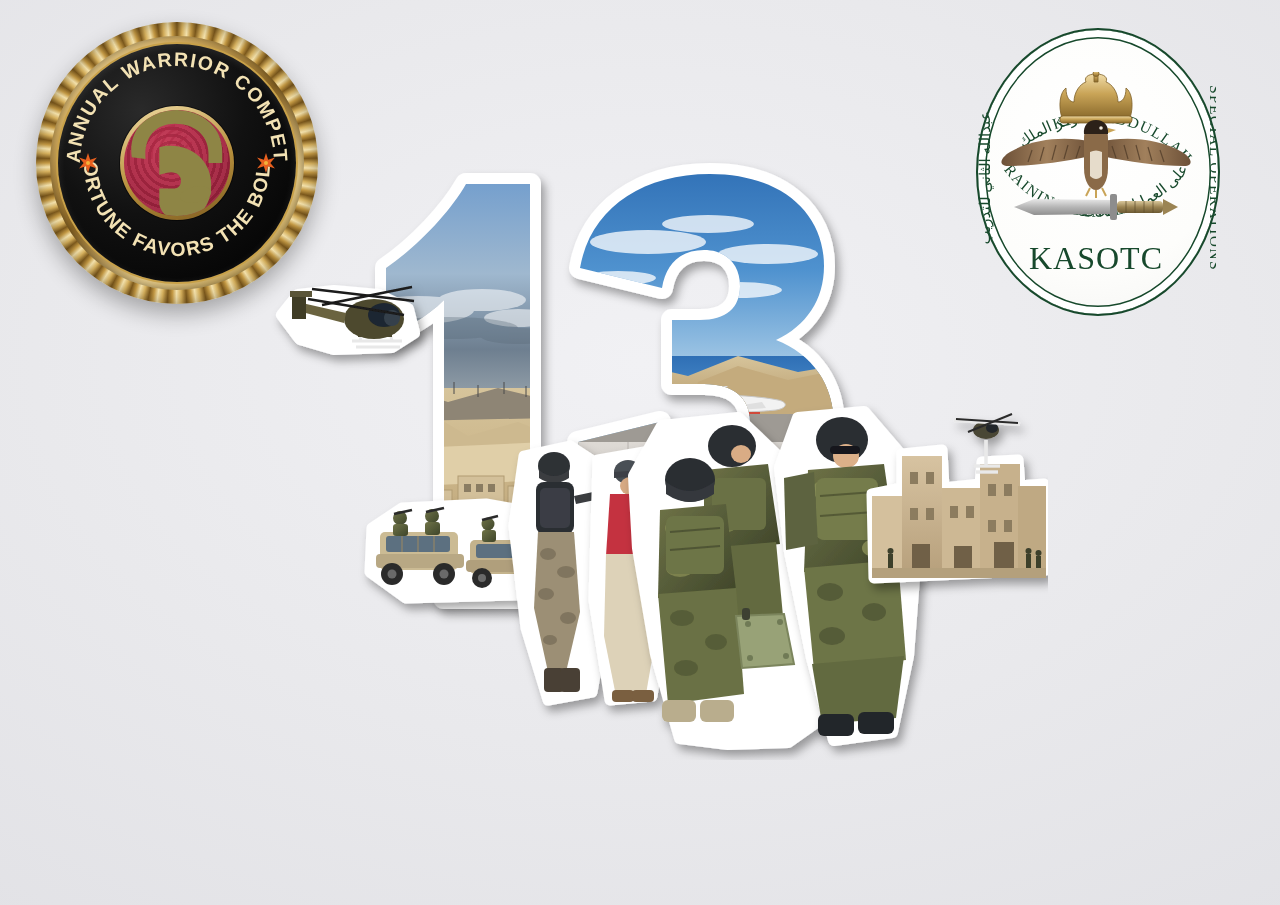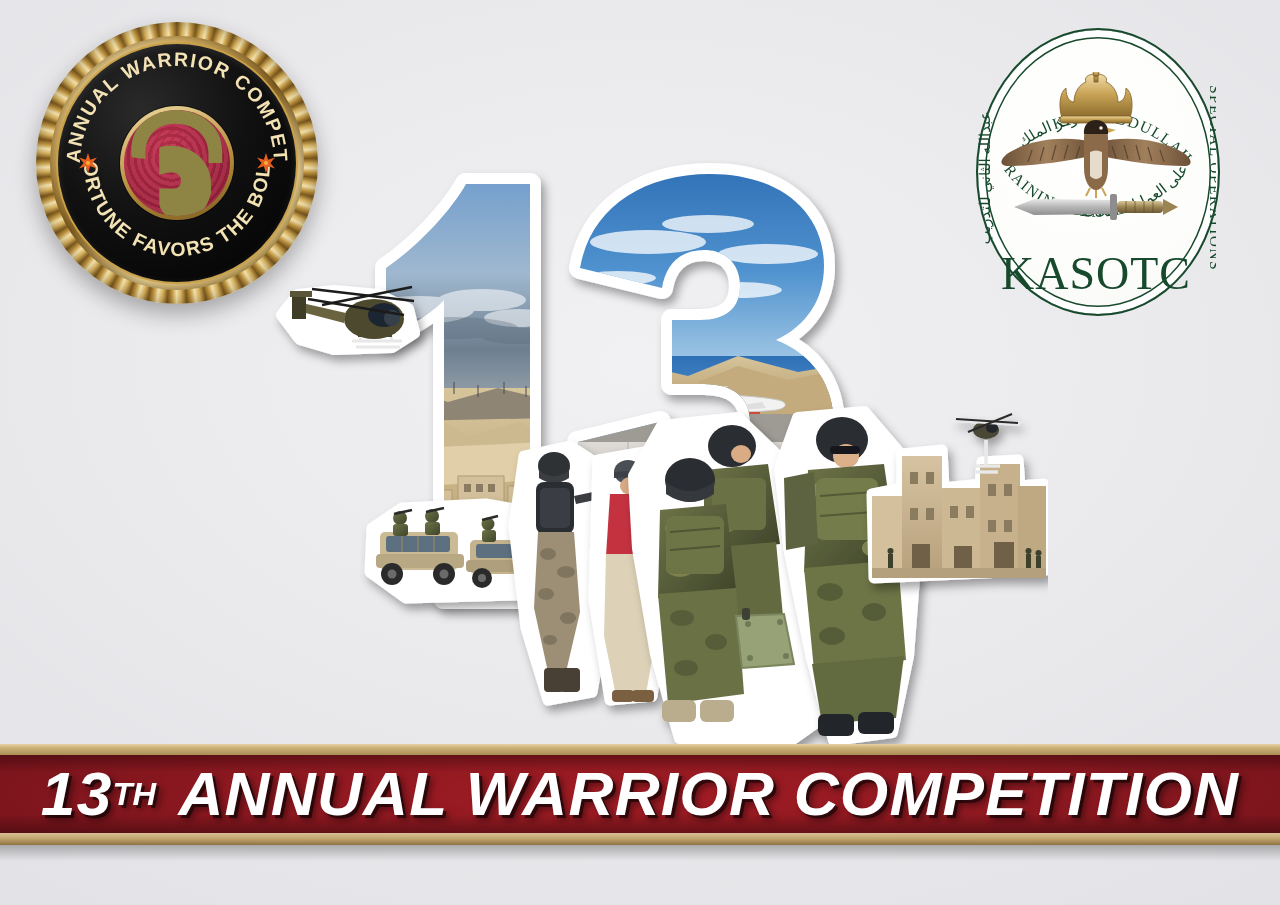--- a/index.html
+++ b/index.html
@@ -65,22 +65,22 @@
     position:absolute;left:0;top:8px;width:240px;height:284px;border-radius:50%;
     background:radial-gradient(circle at 46% 38%, #ffffff 0%, #fdfdfb 62%, #f4f4f2 100%);
     border:2px solid #17492c;
     box-shadow:inset 0 0 0 7px #ffffff, inset 0 0 0 8.5px #17492c;
   }
   .kasotc svg.arc{position:absolute;left:0;top:8px;}
   .kasotc .arc text{fill:#17492c;font-family:"Liberation Serif",serif;font-weight:400;}
   .k-en{font-size:15.5px;letter-spacing:1.4px;}
   .k-ar{font-size:15px;}
   .k-word{
-    position:absolute;left:0;top:231px;width:240px;text-align:center;
-    font-family:"Liberation Serif", serif;font-size:46px;font-weight:400;
+    position:absolute;left:0;top:222px;width:240px;text-align:center;
+    font-family:"Liberation Serif", serif;font-size:32px;font-weight:400;
     color:#17492c;letter-spacing:1px;line-height:1;
   }
   .crown{position:absolute;left:50%;top:52px;transform:translateX(-50%);width:84px;height:52px;}
   .falcon{position:absolute;left:50%;top:96px;transform:translateX(-50%);width:196px;height:86px;}
   .dagger{position:absolute;left:50%;top:172px;transform:translateX(-50%);width:168px;height:30px;}
 
   
   .collage{position:absolute;left:268px;top:150px;width:780px;height:610px;}
   .collage svg{position:absolute;left:0;top:0;}
 
@@ -701,26 +701,14 @@
               <path d="M22,34 L22,60"></path>
                 <path d="M10,60 L36,60"></path>
                 <path d="M12,66 L34,66"></path>
             </g>
           </g>
         </g>
       </g>
     </svg>
   </div>
 
-  <div class="banner">
-    <div class="gold-top"></div>
-    <div class="red"></div>
-    <div class="gold-bot"></div>
-    <div class="shadow"></div>
-    <div class="banner-title">
-      <span class="num">13</span>
-        <sup>TH</sup>
-        <span style="display:inline-block;width:22px"></span>
-        <span>ANNUAL WARRIOR COMPETITION</span>
-    </div>
-  </div>
 
 </div>
 
 </body></html>

